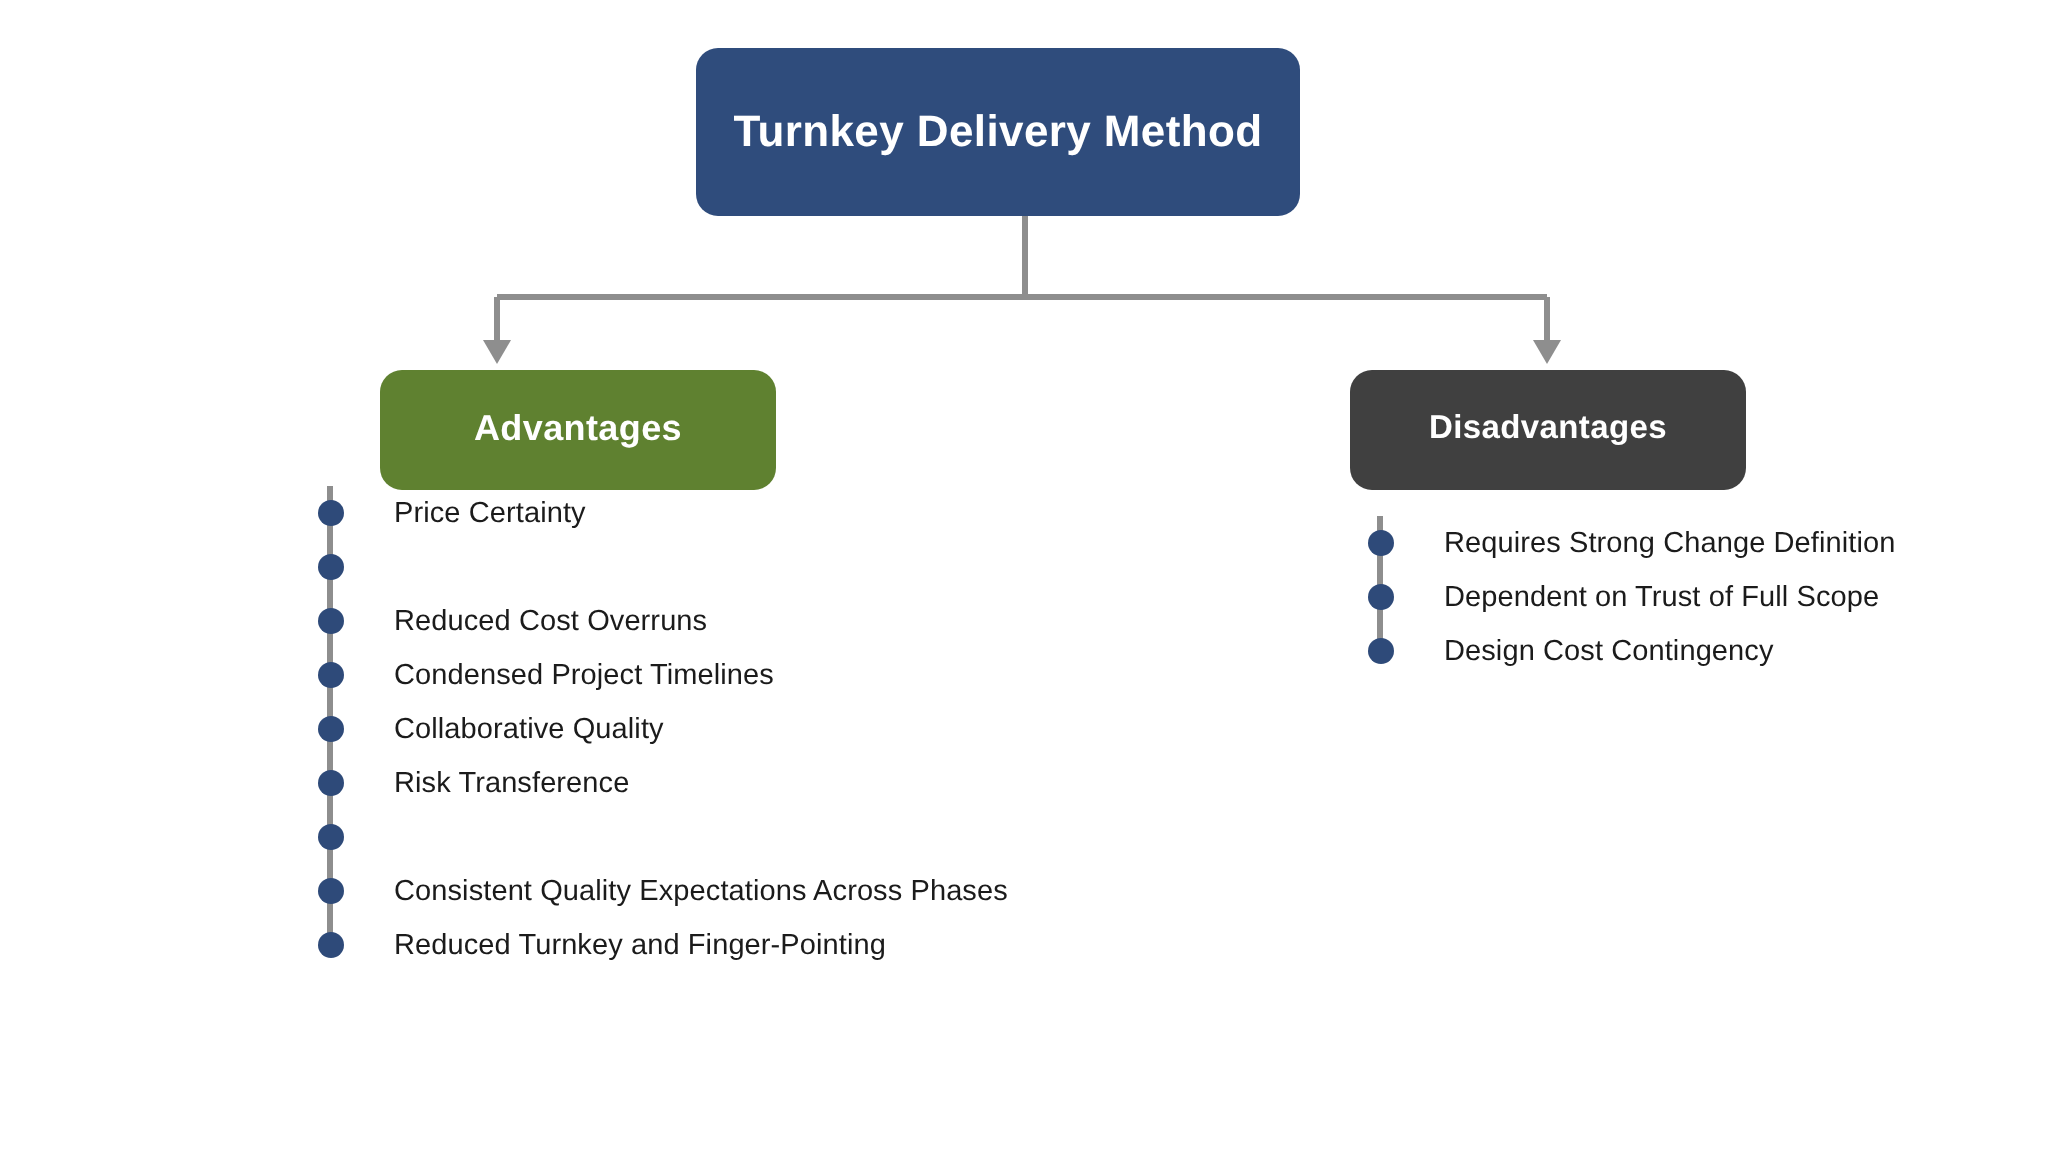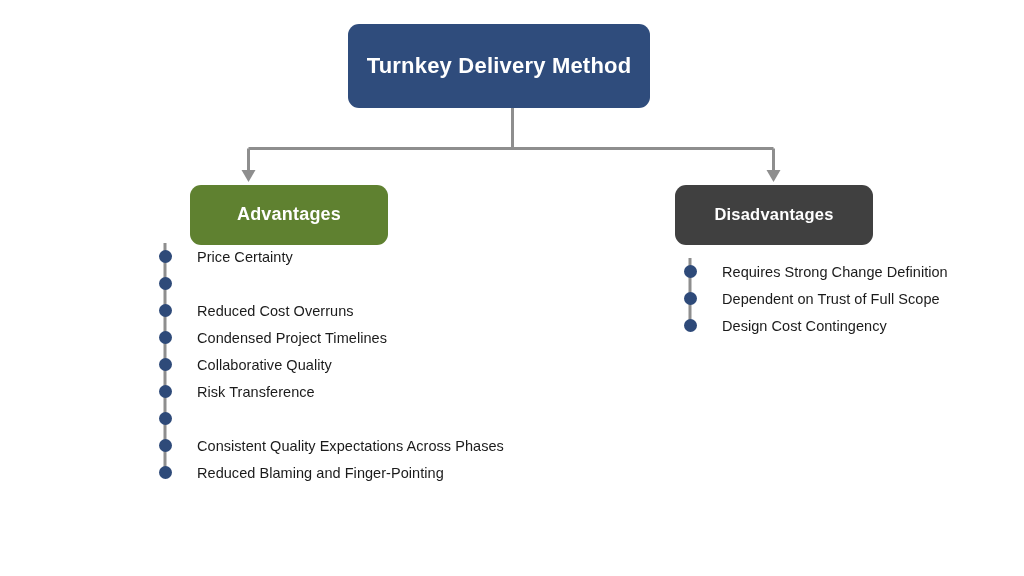--- a/index.html
+++ b/index.html
@@ -191,21 +191,21 @@
     </li>
     <li class="bullet-item">
       <span class="bullet-dot"></span>
     </li>
     <li class="bullet-item">
       <span class="bullet-dot"></span>
       <span class="bullet-label">Consistent Quality Expectations Across Phases</span>
     </li>
     <li class="bullet-item">
       <span class="bullet-dot"></span>
-      <span class="bullet-label">Reduced Blaming and Finger-Pointing</span>
+      <span class="bullet-label">Reduced Turnkey and Finger-Pointing</span>
     </li>
   </ul>
 
   <ul class="bullet-list" id="dis-list">
     <li class="bullet-item">
       <span class="bullet-dot"></span>
       <span class="bullet-label">Requires Strong Change Definition</span>
     </li>
     <li class="bullet-item">
       <span class="bullet-dot"></span>

